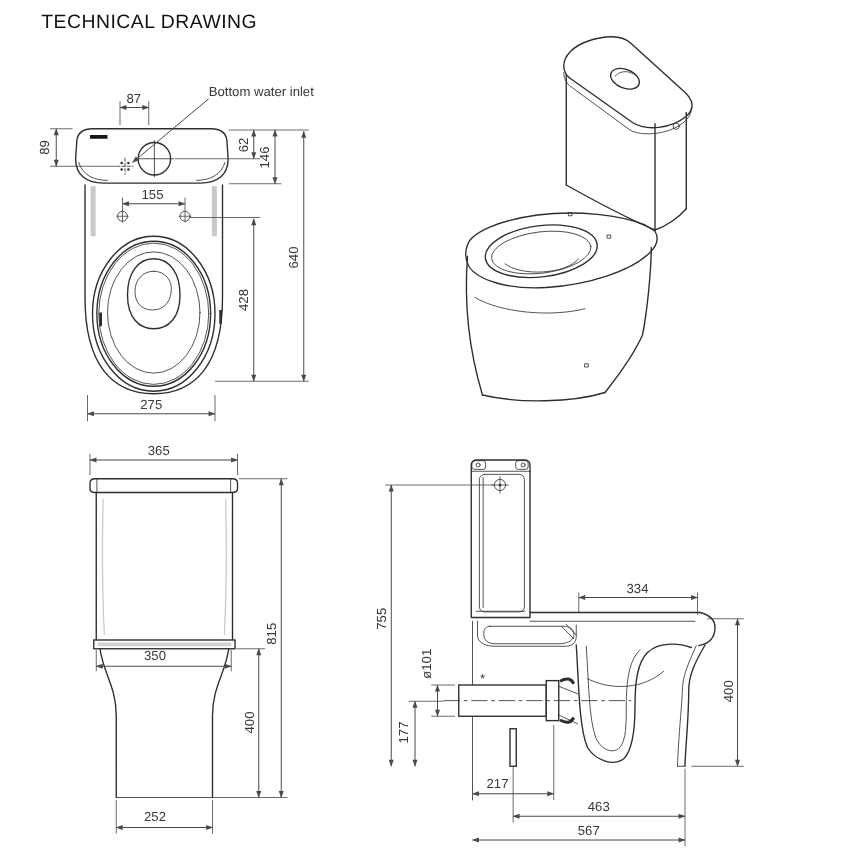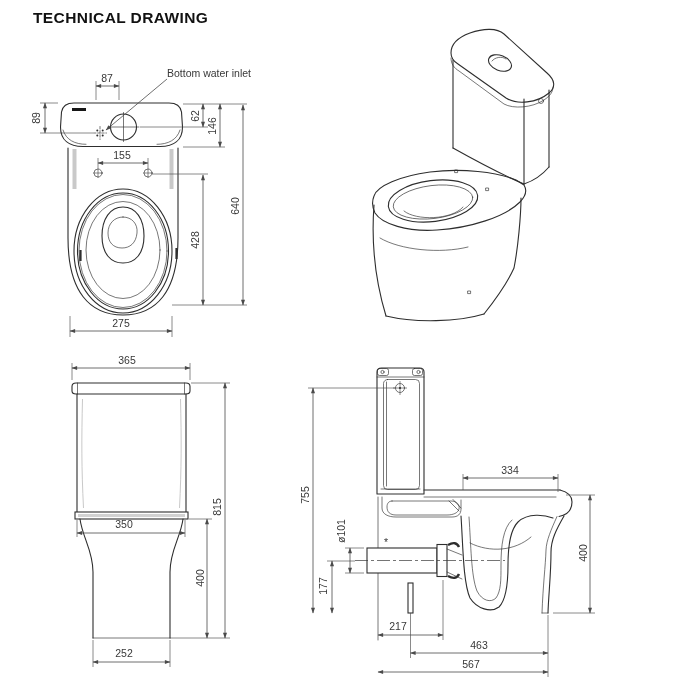--- a/index.html
+++ b/index.html
@@ -1,18 +1,18 @@
 <!DOCTYPE html>
 <html><head>
 <meta charset="utf-8">
 <style>
   html,body{margin:0;padding:0;background:#fff;}
   body{width:679px;height:690px;position:relative;overflow:hidden;
        font-family:"Liberation Sans","DejaVu Sans",sans-serif;}
-  .title{position:absolute;left:33px;top:9px;font-size:15.5px;font-weight:bold;
+  .title{position:absolute;left:33px;top:9px;font-size:15.5px;font-weight:normal;
          color:#111;letter-spacing:.4px;}
   svg{position:absolute;left:0;top:0;}
   .obj{fill:none;stroke:#2e2e2e;stroke-width:1.1;stroke-linecap:round;stroke-linejoin:round}
   .obj2{fill:none;stroke:#2e2e2e;stroke-width:.65;stroke-linecap:round;stroke-linejoin:round}
   .wfill{fill:#fff;stroke:#2e2e2e;stroke-width:1.1}
   .dim{fill:none;stroke:#4a4a4a;stroke-width:.8}
   .ext{fill:none;stroke:#4a4a4a;stroke-width:.65}
   .shade{fill:none;stroke:#c9c9c9;stroke-width:4}
   .gband{fill:none;stroke:#d2d2d2;stroke-width:3}
   .dk{fill:#2e2e2e;stroke:none}

